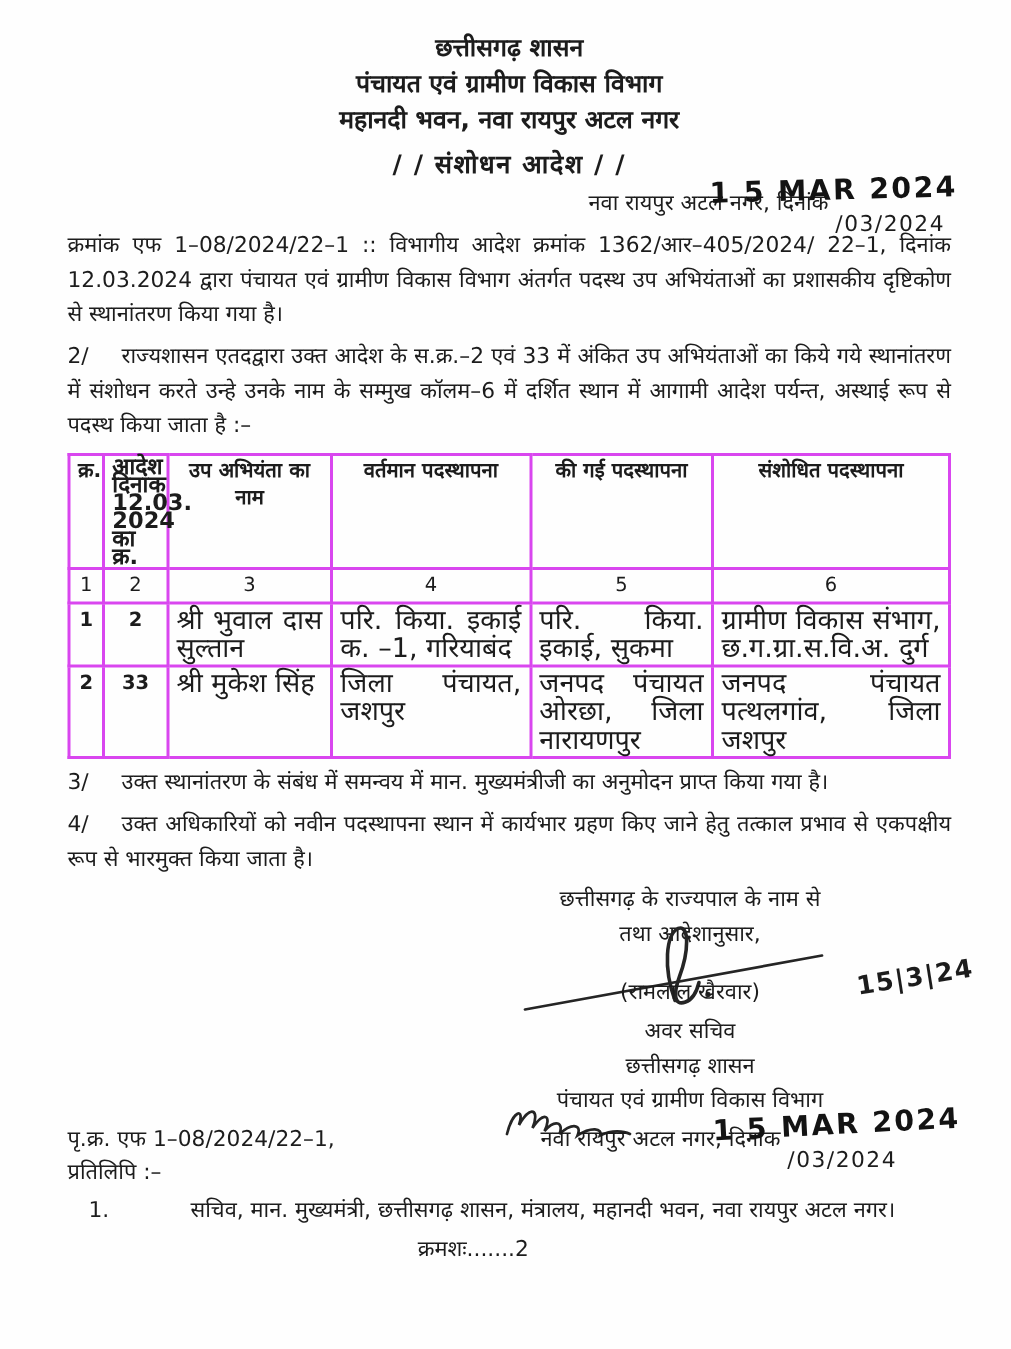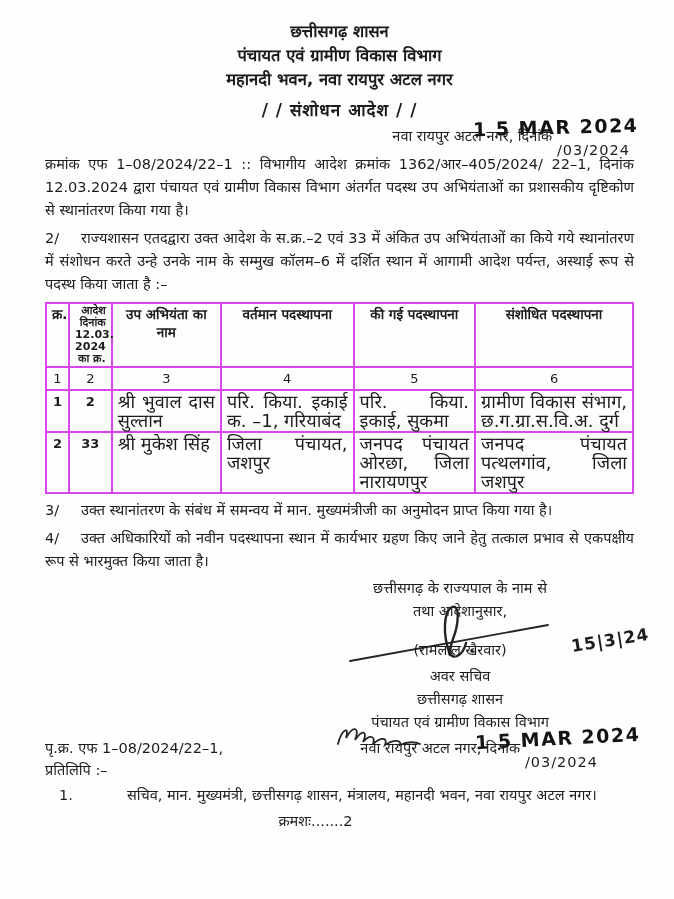--- a/index.html
+++ b/index.html
@@ -30,21 +30,21 @@
   }
   .stamp.top-stamp { right: -4px; top: -9px; }
   .stamp.bottom-stamp { right: -6px; top: -10px; transform: rotate(-3deg); }
 
   .para { text-align: justify; margin-top: 5px; line-height: 23px; }
   .para .pnum { display: inline-block; min-width: 36px; }
 
   table.order-table { width: 100%; border-collapse: collapse; table-layout: fixed; margin-top: 6px; }
   table.order-table td, table.order-table th { border: 2px solid #d946ef; padding: 1px 5px; vertical-align: top; }
   .th-main { font-weight: bold; text-align: center; vertical-align: middle; font-size: 13.5px; line-height: 18px; }
-  .th-tiny { font-weight: bold; text-align: right; vertical-align: middle; font-size: 11px; line-height: 12px; }
+  .th-tiny { font-weight: bold; text-align: left; vertical-align: middle; font-size: 15px; line-height: 12px; }
   .num-row td { text-align: center; font-size: 13px; line-height: 19px; padding: 0 2px; }
   .cell { font-size: 18px; line-height: 19px; text-align: justify; }
   .cell-num { text-align: center; font-weight: bold; font-size: 13px; }
 
   .sig-block { width: 312px; margin-left: auto; margin-right: 18px; text-align: center; margin-top: 4px; line-height: 23px; }
   .sig-area { position: relative; height: 42px; }
   .sig-svg { position: absolute; left: 28px; top: -24px; }
   .sig-name { position: relative; z-index: 1; padding-top: 16px; }
   .sig-hand-date {
     position: absolute; right: -34px; top: 6px;

